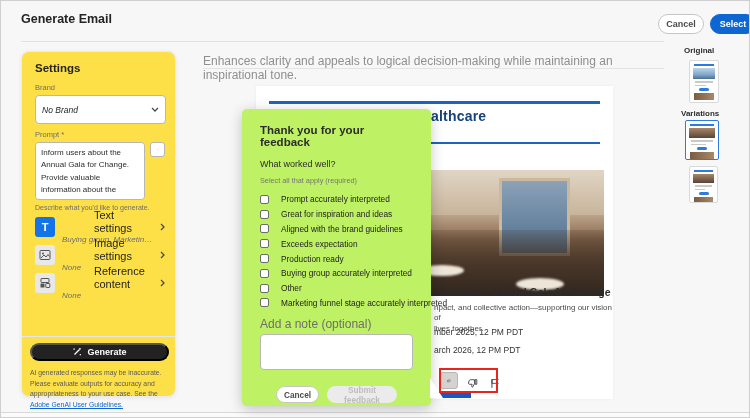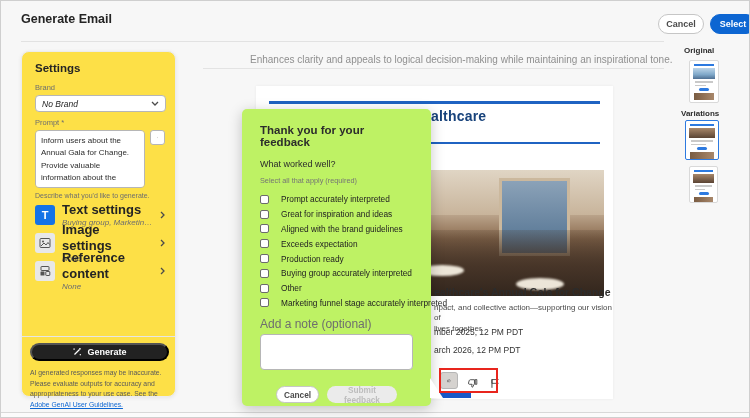--- a/index.html
+++ b/index.html
@@ -11,40 +11,40 @@
   .hdr-divider{position:absolute;left:20px;top:40px;width:643px;height:1px;background:#e2e2e2;}
   .btn{display:inline-flex;align-items:center;justify-content:center;border-radius:14px;font-weight:bold;cursor:pointer;}
   .btn-cancel-hdr{position:absolute;left:657px;top:13px;width:46px;height:20px;background:#fff;border:1.6px solid #c6c6c6;color:#4b4b4b;font-size:9px;}
   .btn-select-hdr{position:absolute;left:709px;top:13px;width:46px;height:20px;background:#0d66d2;border:1.6px solid #0d66d2;color:#fff;font-size:9px;}
 
   
   .panel{position:absolute;left:20px;top:50px;width:155px;height:346px;background:#fde047;border:1px solid #ececec;border-radius:8px;box-shadow:0 1px 4px rgba(0,0,0,.07);}
   .panel-inner{position:absolute;left:13px;right:10px;top:10px;}
   .panel-title{font-size:11.5px;font-weight:bold;color:#242424;margin-bottom:9px;}
   .fld-label{font-size:7.5px;color:#6e6e6e;margin-bottom:3px;}
-  .sel{display:flex;align-items:center;justify-content:space-between;width:131px;height:17px;border:1px solid #b6b6b6;border-radius:4px;background:#fff;padding:0 6px;margin-bottom:6px;}
+  .sel{display:flex;align-items:center;justify-content:space-between;width:131px;height:29px;border:1px solid #b6b6b6;border-radius:4px;background:#fff;padding:0 6px;margin-bottom:6px;}
   .sel-val{font-size:8.5px;font-style:italic;color:#222;}
   .prompt-row{display:flex;gap:5px;}
   .ta{width:119px;height:58px;border:1px solid #b6b6b6;border-radius:4px;resize:none;font-size:8px;line-height:1.55;color:#2c2c2c;padding:4px 5px;outline:none;}
   .copy-btn{width:15px;height:15px;border:1px solid #b6b6b6;border-radius:3px;background:#fff;display:flex;align-items:center;justify-content:center;cursor:pointer;}
   .helper{font-size:7px;color:#6e6e6e;margin:4px 0 6px;}
   .set-item{display:flex;align-items:center;gap:7px;height:20px;margin-bottom:8px;cursor:pointer;position:relative;}
   .set-ic{width:20px;height:20px;border-radius:3px;display:flex;align-items:center;justify-content:center;flex:none;}
   .set-ic.blue{background:#1473e6;color:#fff;font-weight:bold;font-size:11px;}
   .set-ic.gray{background:#e8e8e8;}
   .set-txt{flex:1;min-width:0;}
-  .set-label{font-size:13px;font-weight:bold;color:#242424;line-height:1.2;}
+  .set-label{font-size:11px;font-weight:normal;color:#242424;line-height:1.2;margin-left:32px;}
   .set-detail{font-size:8px;font-style:italic;color:#6e6e6e;white-space:nowrap;overflow:hidden;text-overflow:ellipsis;line-height:1.25;}
   .panel-divider{position:absolute;left:0;right:0;top:284px;height:1px;background:#e6e6e6;}
   .gen-btn{position:absolute;left:8px;top:291px;width:139px;height:18px;background:#222;border-radius:9px;color:#fff;font-size:9px;font-weight:bold;display:flex;align-items:center;justify-content:center;gap:5px;cursor:pointer;}
   .disclaimer{position:absolute;left:8px;top:316px;width:140px;font-size:6.8px;line-height:1.55;color:#5a5a5a;}
   .disclaimer a{color:#0d66d2;text-decoration:underline;cursor:pointer;}
 
   
-  .toast{position:absolute;left:202px;top:53px;width:460px;font-size:10px;color:#8f8f8f;margin-left:47px;}
+  .toast{position:absolute;left:202px;top:53px;width:460px;font-size:12px;color:#8f8f8f;}
   .toast-divider{position:absolute;left:202px;top:67px;width:461px;height:1px;background:#e3e3e3;}
 
   .email-card{position:absolute;left:255px;top:85px;width:357px;height:313px;background:#fff;box-shadow:0 0 3px rgba(0,0,0,.06);}
   .em-line1{position:absolute;left:13px;top:15px;width:331px;height:3px;background:#1f63c2;}
   .em-h1{position:absolute;left:175px;top:22px;font-size:14px;font-weight:bold;color:#17427b;letter-spacing:.2px;}
   .em-line2{position:absolute;left:13px;top:56px;width:331px;height:2px;background:#1f63c2;}
   .photo{position:absolute;left:8px;top:84px;width:340px;height:126px;overflow:hidden;background:linear-gradient(180deg,#d3c5b2 0%,#c3ae96 32%,#8a6a4e 55%,#4a382c 100%);}
   .photo .ceiling{position:absolute;left:0;top:0;right:0;height:36%;background:linear-gradient(180deg,#e0d5c4,#c8b49b);}
   .photo .window{position:absolute;right:34px;top:6%;width:21%;height:62%;background:linear-gradient(180deg,#8ba2b8,#50708f);border:3px solid #cbb89d;}
   .photo .glow1,.photo .glow2{position:absolute;width:26px;height:26px;border-radius:50%;background:radial-gradient(circle,#f9e7b4 0%,rgba(249,231,180,0) 70%);}

